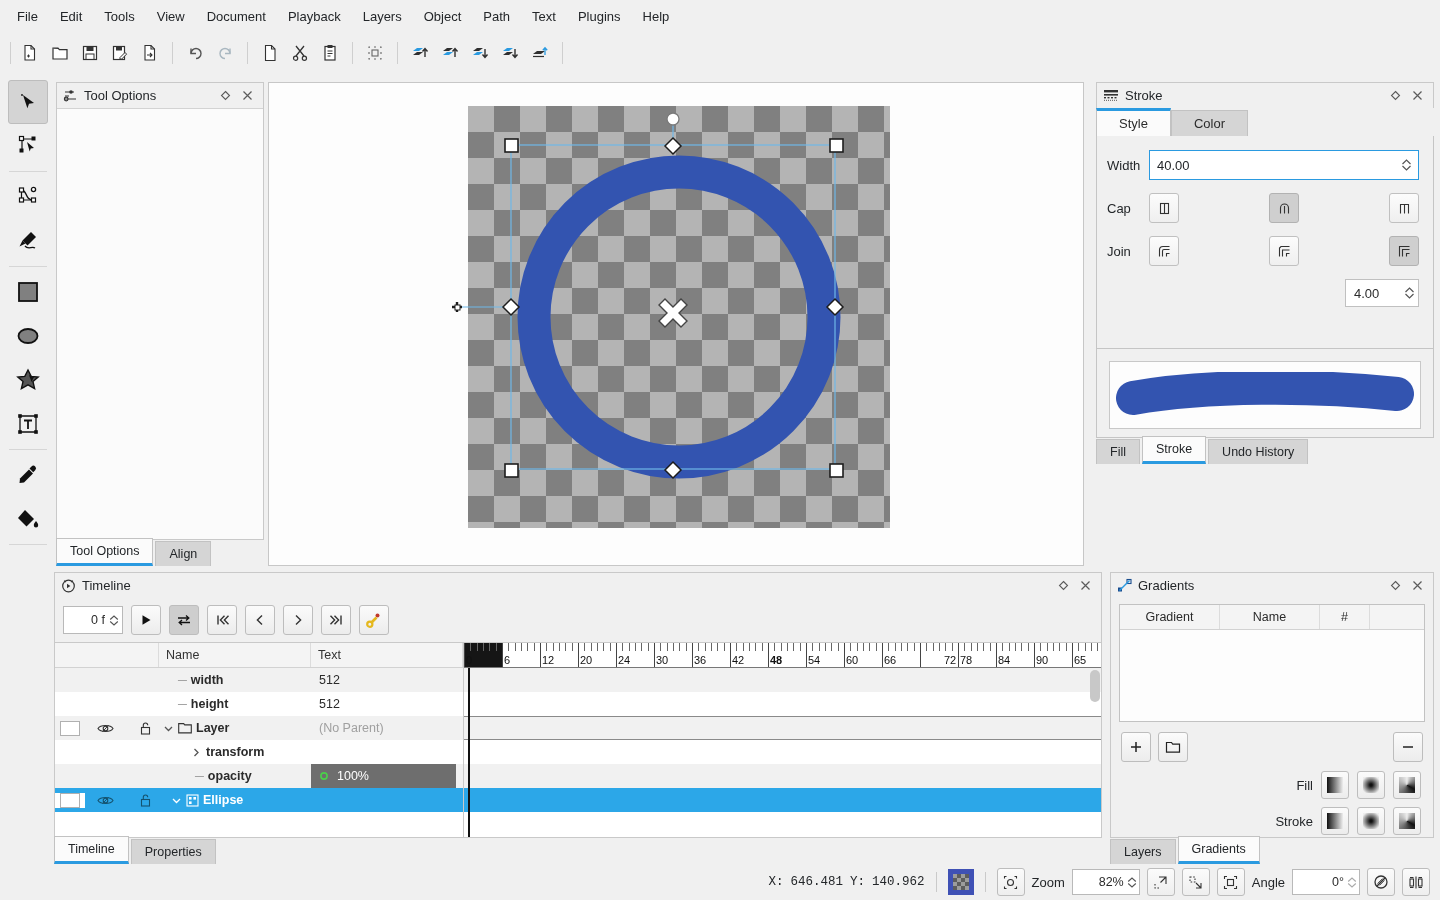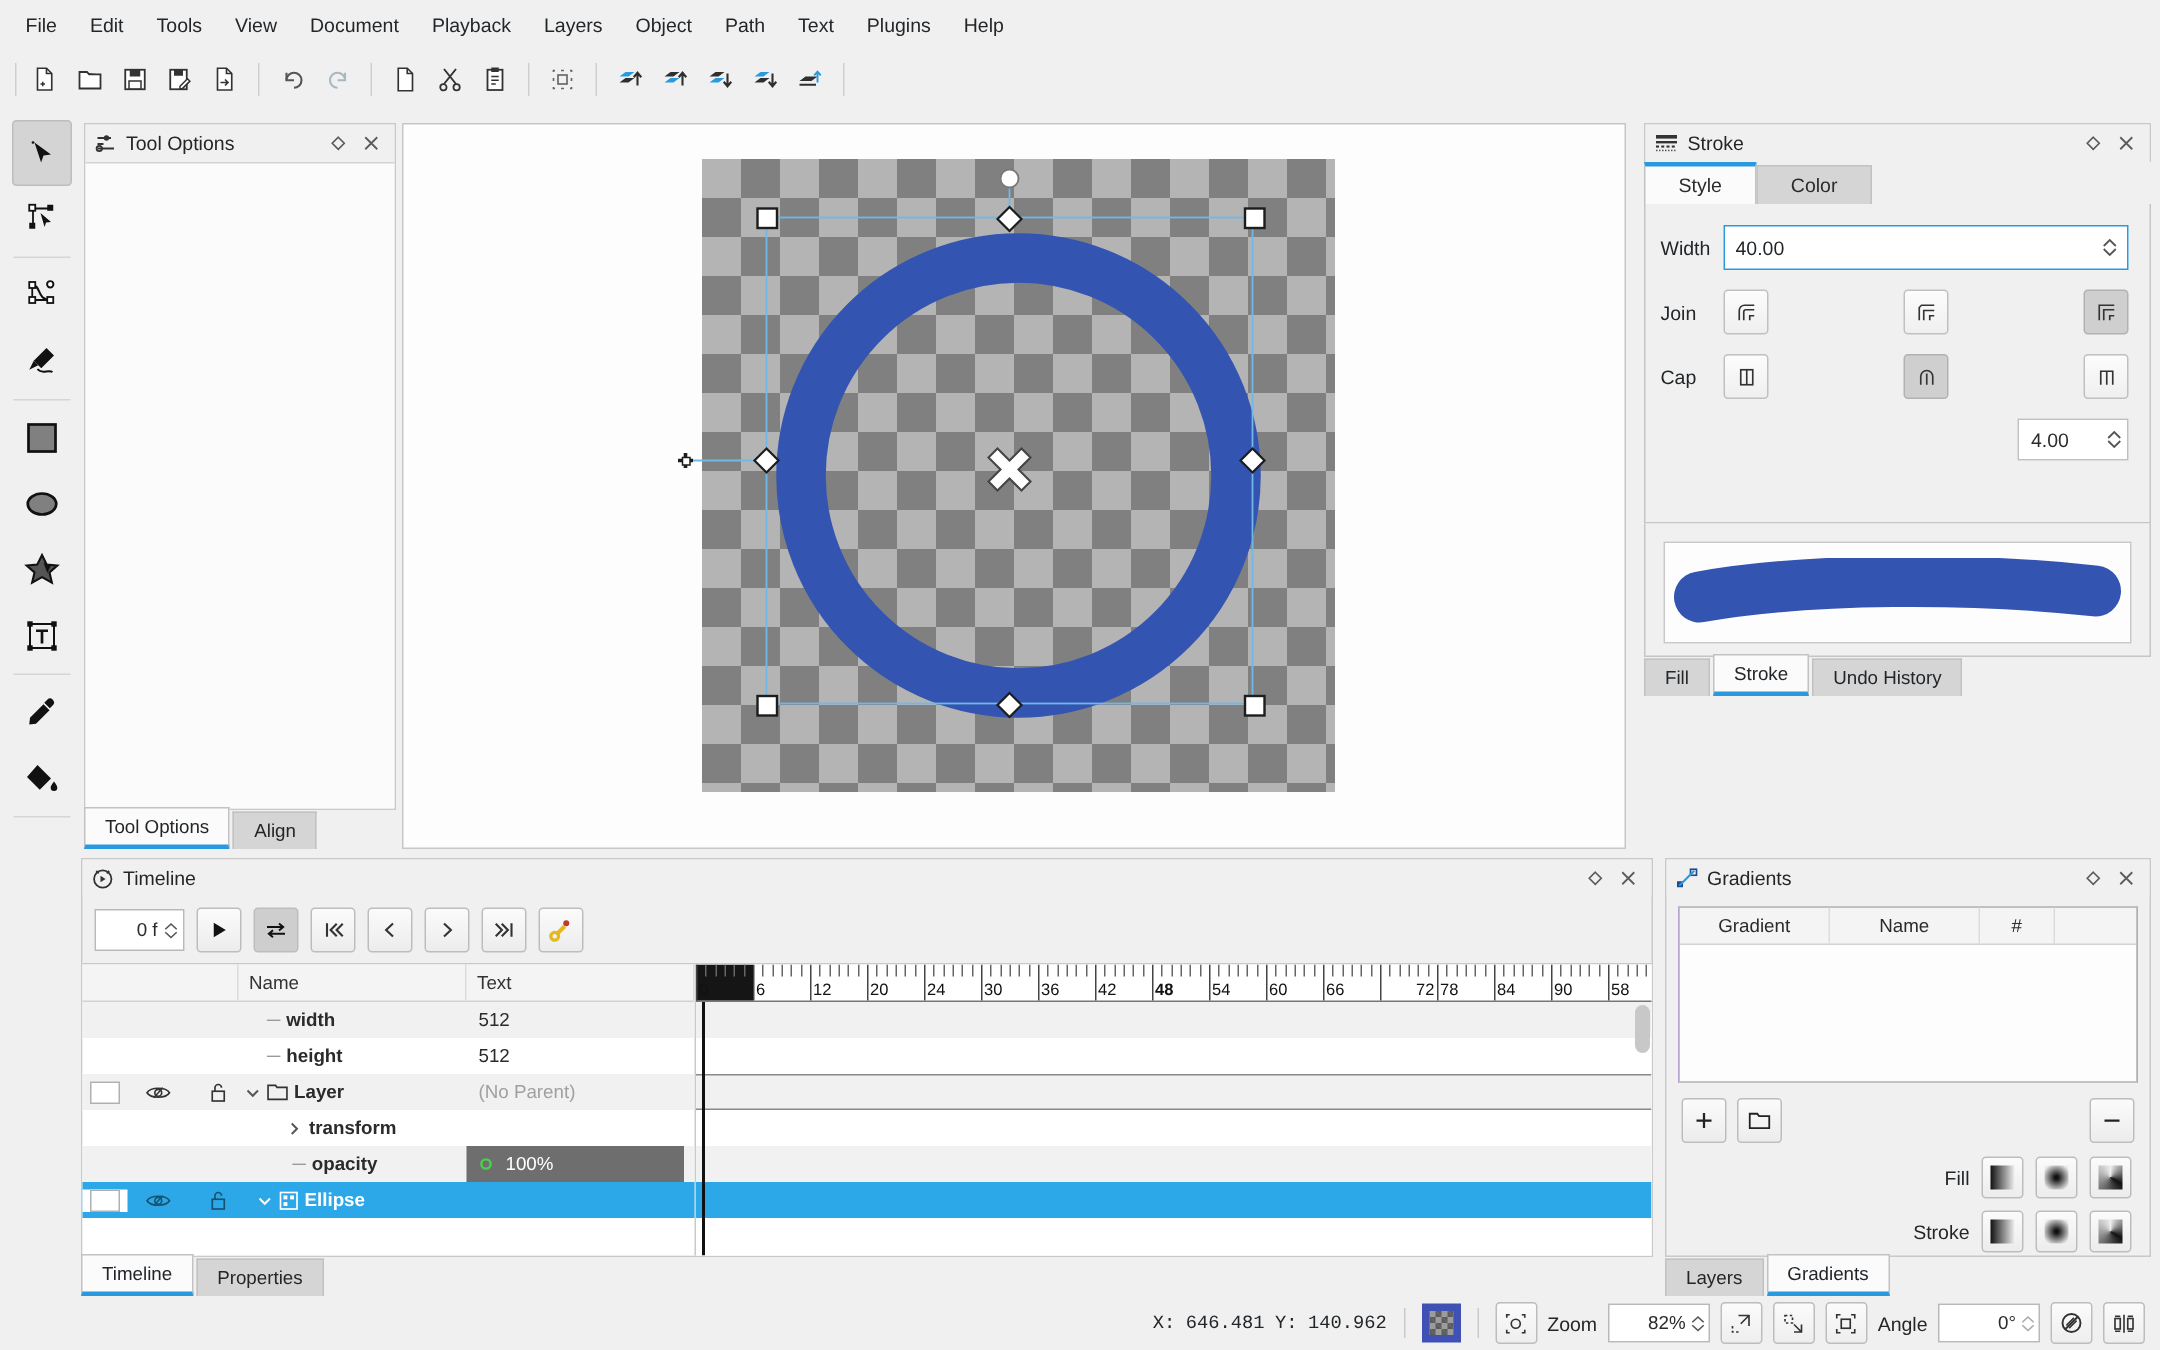--- a/index.html
+++ b/index.html
@@ -103,21 +103,21 @@
   .tl-rows { flex:1; position:relative; background:#fff; overflow:hidden;}
   .tl-band { height:24px; border-bottom:none; }
   .tl-band.alt { background:#f1f1f1;}
   .tl-band.sel { background:#2ca7e8;}
   .tl-band.sep { border-top:1px solid #8a8a8a; border-bottom:1px solid #8a8a8a; height:24px;}
   .playhead { position:absolute; top:0; bottom:0; width:2px; background:#111; left:4px;}
   .tl-scroll { position:absolute; right:1px; top:2px; width:10px; height:32px; background:#c8c8c8; border-radius:5px;}
 
   
   .grad-panel { flex:1; display:flex; flex-direction:column; border:1px solid #c9c9c9; background:#f0f0f0; min-height:0;}
-  .grad-table { margin:6px 8px 0; border:1px solid #c2c2c2; background:#6d28d9; height:118px; display:flex; flex-direction:column;}
+  .grad-table { margin:6px 8px 0; border:1px solid #c2c2c2; background:#fdba74; height:118px; display:flex; flex-direction:column;}
   .gt-head { height:25px; display:flex; background:#f4f4f4; border-bottom:1px solid #d2d2d2; font-size:12.5px;}
   .gt-th { display:flex; align-items:center; justify-content:center; border-right:1px solid #dcdcdc;}
   .grad-btnrow { display:flex; align-items:center; gap:7px; padding:10px 10px 4px 10px;}
   .gbtn { width:30px; height:30px; border:1px solid #bdbdbd; border-radius:3px; background:linear-gradient(#fbfbfb,#ececec); display:flex; align-items:center; justify-content:center;}
   .grad-fsrow { display:flex; align-items:center; justify-content:flex-end; gap:8px; padding:5px 12px 0 0;}
   .grad-fsrow .gl { font-size:13px; color:#232629; }
   .swatchbtn { width:28px; height:28px; border:1px solid #bdbdbd; border-radius:3px; background:linear-gradient(#fbfbfb,#ececec); display:flex; align-items:center; justify-content:center;}
 
   
   .statusbar { height:36px; display:flex; align-items:center; justify-content:flex-end; gap:7px; padding-right:10px; background:#f0f0f0; flex:none;}
@@ -468,20 +468,44 @@
             <input value="40.00" style="">
             <span class="spin-arrows">
               <svg width="11" height="14" viewBox="0 0 11 14">
                   <path d="M1.5 6L5.5 2l4 4M1.5 8l4 4 4-4" fill="none" stroke="#555" stroke-width="1.2"></path>
                 </svg>
             </span>
           </div>
         </div>
 
         <div class="iconrow">
+          <div class="lbl">Cap</div>
+          <div class="iconbtn">
+            <svg width="15" height="15" viewBox="0 0 15 15" fill="none" stroke="#333" stroke-width="1.1">
+                <rect x="3.5" y="2.5" width="8" height="10"></rect>
+                <path d="M7.5 2.5v10"></path>
+              </svg>
+          </div>
+          <div class="sp"></div>
+          <div class="iconbtn on">
+            <svg width="15" height="15" viewBox="0 0 15 15" fill="none" stroke="#333" stroke-width="1.1">
+                <path d="M3.5 12.5V7a4 4 0 018 0v5.5"></path>
+                <path d="M7.5 5v7.5"></path>
+              </svg>
+          </div>
+          <div class="sp"></div>
+          <div class="iconbtn">
+            <svg width="15" height="15" viewBox="0 0 15 15" fill="none" stroke="#333" stroke-width="1.1">
+                <path d="M3.5 12.5V3.5h8v9"></path>
+                <path d="M7.5 3.5v9"></path>
+              </svg>
+          </div>
+        </div>
+
+        <div class="iconrow">
           <div class="lbl">Join</div>
           <div class="iconbtn">
             <svg width="15" height="15" viewBox="0 0 15 15" fill="none" stroke="#333" stroke-width="1.1">
                 <path d="M2.5 12.5V6a3.5 3.5 0 013.5-3.5h6.5"></path>
                 <path d="M5.5 12.5V7a1.5 1.5 0 011.5-1.5h5.5"></path>
                 <path d="M12.5 9.5h-3v3"></path>
               </svg>
           </div>
           <div class="sp"></div>
           <div class="iconbtn">
@@ -490,44 +514,20 @@
                 <path d="M5.5 12.5V6h7"></path>
                 <path d="M12.5 9.5h-3v3"></path>
               </svg>
           </div>
           <div class="sp"></div>
           <div class="iconbtn on">
             <svg width="15" height="15" viewBox="0 0 15 15" fill="none" stroke="#333" stroke-width="1.1">
                 <path d="M2.5 12.5v-10h10"></path>
                 <path d="M5.5 12.5V5.5h7"></path>
                 <path d="M12.5 9.5h-3v3"></path>
-              </svg>
-          </div>
-        </div>
-
-        <div class="iconrow">
-          <div class="lbl">Cap</div>
-          <div class="iconbtn">
-            <svg width="15" height="15" viewBox="0 0 15 15" fill="none" stroke="#333" stroke-width="1.1">
-                <rect x="3.5" y="2.5" width="8" height="10"></rect>
-                <path d="M7.5 2.5v10"></path>
-              </svg>
-          </div>
-          <div class="sp"></div>
-          <div class="iconbtn on">
-            <svg width="15" height="15" viewBox="0 0 15 15" fill="none" stroke="#333" stroke-width="1.1">
-                <path d="M3.5 12.5V7a4 4 0 018 0v5.5"></path>
-                <path d="M7.5 5v7.5"></path>
-              </svg>
-          </div>
-          <div class="sp"></div>
-          <div class="iconbtn">
-            <svg width="15" height="15" viewBox="0 0 15 15" fill="none" stroke="#333" stroke-width="1.1">
-                <path d="M3.5 12.5V3.5h8v9"></path>
-                <path d="M7.5 3.5v9"></path>
               </svg>
           </div>
         </div>
 
         <div style="display:flex; justify-content:flex-end;">
           <div class="miter">
             <span style="flex:1;">4.00</span>
             <span>
               <svg width="11" height="14" viewBox="0 0 11 14">
                   <path d="M1.5 6L5.5 2l4 4M1.5 8l4 4 4-4" fill="none" stroke="#555" stroke-width="1.2"></path>
@@ -880,21 +880,21 @@
                 <div class="ruler-tick" style="left: 582.667px; height: 8px; background: rgb(102, 102, 102);"></div>
                 <div class="ruler-tick" style="left: 589px; height: 8px; background: rgb(102, 102, 102);"></div>
                 <div class="ruler-tick" style="left: 595.333px; height: 8px; background: rgb(102, 102, 102);"></div>
                 <div class="ruler-tick" style="left: 601.667px; height: 8px; background: rgb(102, 102, 102);"></div>
                 <div class="ruler-lbl" style="left: 570px;">90</div>
                 <div class="ruler-tick" style="left: 608px; height: 25px;"></div>
                 <div class="ruler-tick" style="left: 614.333px; height: 8px; background: rgb(102, 102, 102);"></div>
                 <div class="ruler-tick" style="left: 620.667px; height: 8px; background: rgb(102, 102, 102);"></div>
                 <div class="ruler-tick" style="left: 627px; height: 8px; background: rgb(102, 102, 102);"></div>
                 <div class="ruler-tick" style="left: 633.333px; height: 8px; background: rgb(102, 102, 102);"></div>
-                <div class="ruler-lbl" style="left: 608px;">58</div>
+                <div class="ruler-lbl" style="left: 608px;">65</div>
               </div>
             <div class="tl-rows">
               <div class="tl-band alt"></div>
               <div class="tl-band"></div>
               <div class="tl-band sep alt"></div>
               <div class="tl-band"></div>
               <div class="tl-band alt"></div>
               <div class="tl-band sel"></div>
               <div class="playhead"></div>
               <div class="tl-scroll"></div>

